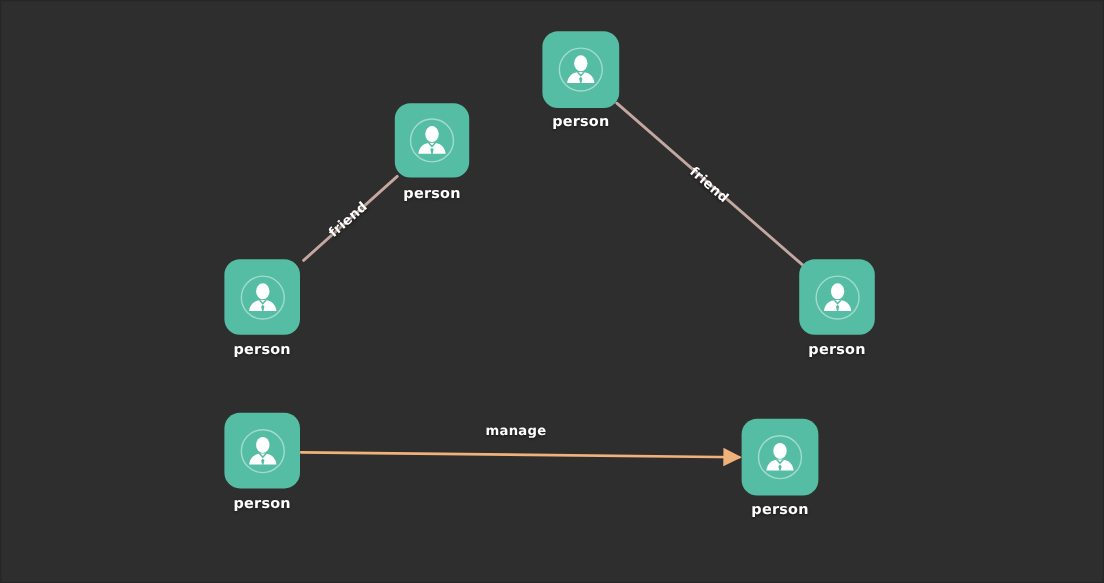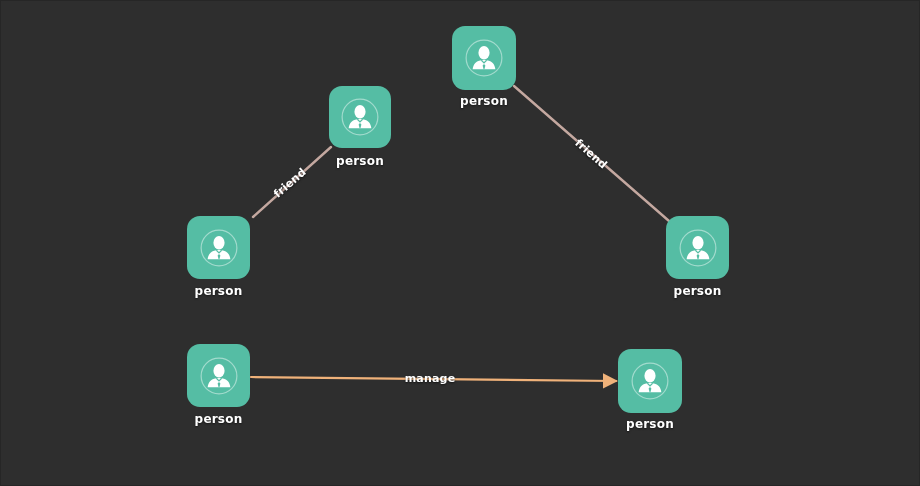--- a/index.html
+++ b/index.html
@@ -154,16 +154,16 @@
           <path d="M20.4 26.6 L24 30.4 L27.6 26.6 L26.2 26.1 L24 28.4 L21.8 26.1 z" fill="#55bda4"></path>
           <path d="M24 30.6 l1.5 1.6 -1.0 4.1 h-1.0 l-1.0-4.1 z" fill="#55bda4"></path>
         </svg>
         <span class="node-label" style="color: rgb(255, 255, 255);">person</span>
       </div>
     </div>
 
   <div id="edge-labels-group">
       <div class="edge-label" style="color: rgb(255, 255, 255); left: 289px; top: 182px; transform: translate(-50%, -50%) rotate(-41deg);">friend</div>
       <div class="edge-label" style="color: rgb(255, 255, 255); left: 590px; top: 153px; transform: translate(-50%, -50%) rotate(41deg);">friend</div>
-      <div class="edge-label" style="color: rgb(255, 255, 255); left: 429px; top: 377px; transform: translate(-50%, -50%) rotate(0deg);">manage</div>
+      <div class="edge-label" style="color: rgb(255, 255, 255); left: 429px; top: 358px; transform: translate(-50%, -50%) rotate(0deg);">manage</div>
     </div>
 
 </div>
 
 </body></html>

